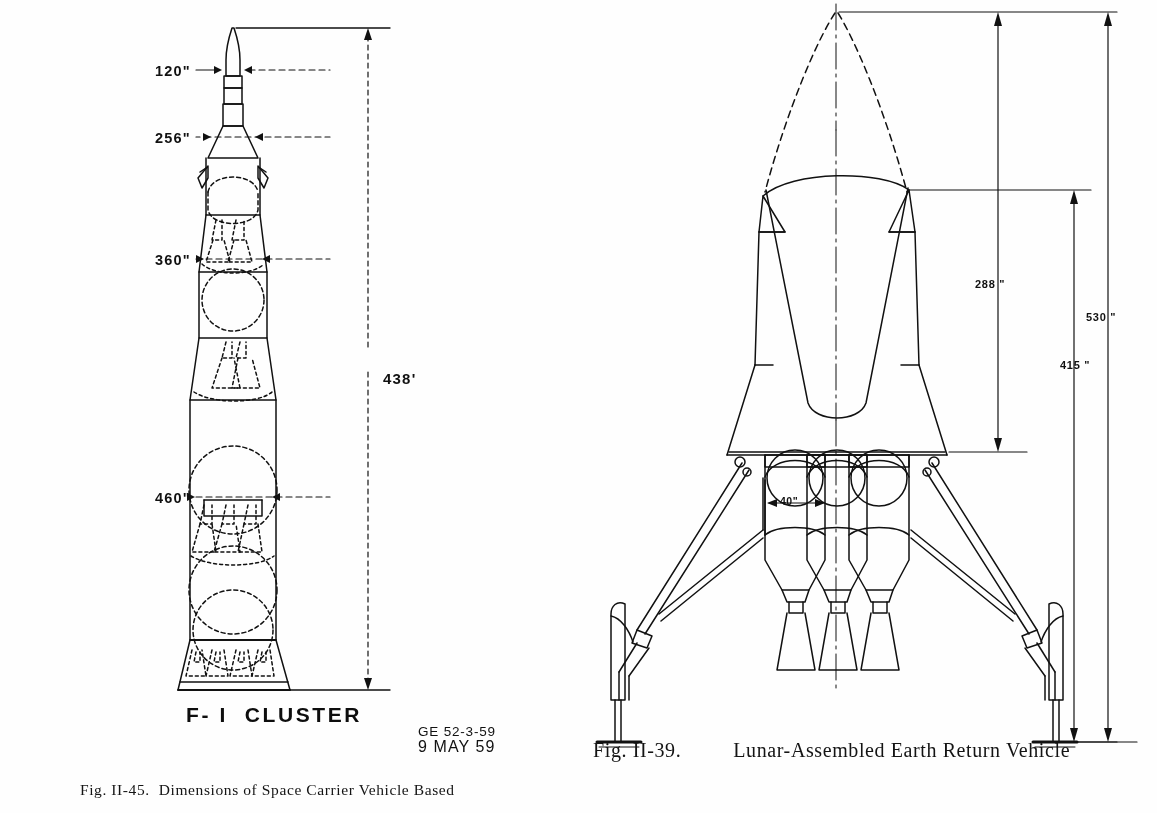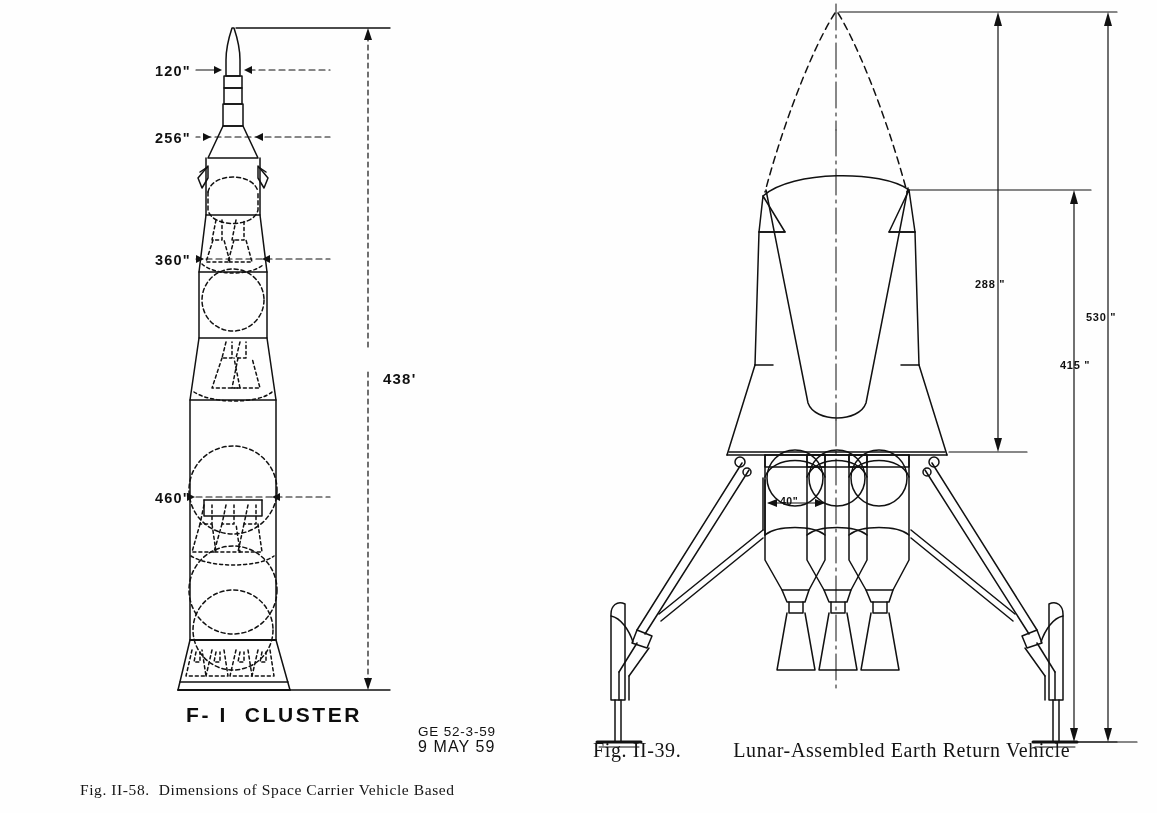--- a/index.html
+++ b/index.html
@@ -373,19 +373,19 @@
       </g>
     </svg>
 
     <div class="dimtext r" style="left:398px; top:278px;">288 "</div>
     <div class="dimtext r" style="left:509px; top:311px;">530 "</div>
     <div class="dimtext r" style="left:483px; top:359px;">415 "</div>
     <div class="dimtext small" style="left:203px; top:495px;">40"</div>
   </div>
 
   <div class="cap" id="cap-left">
-    <span>Fig. II-58.  Dimensions of Space Carrier Vehicle Based</span>
+    <span>Fig. II-45.  Dimensions of Space Carrier Vehicle Based</span>
     
   </div>
 
   <div class="cap" id="cap-right"><span>Fig. II-39.</span><span class="gap"></span><span>Lunar-Assembled Earth Return Vehicle</span></div>
 
 </div>
 
 </body></html>

